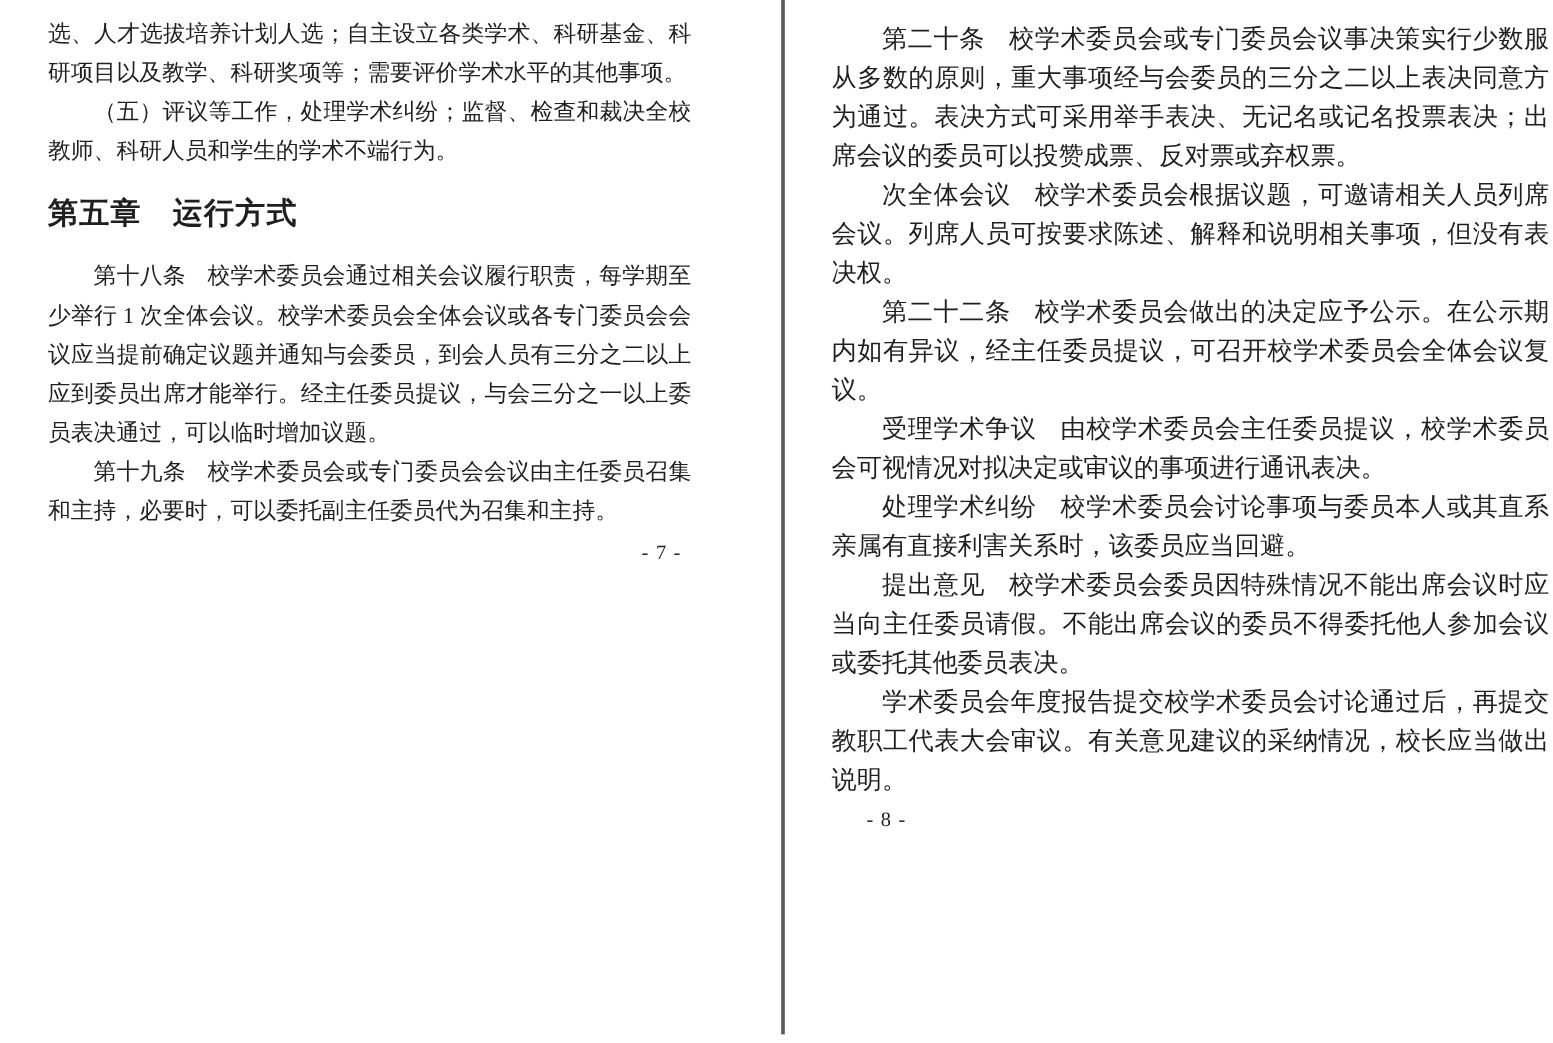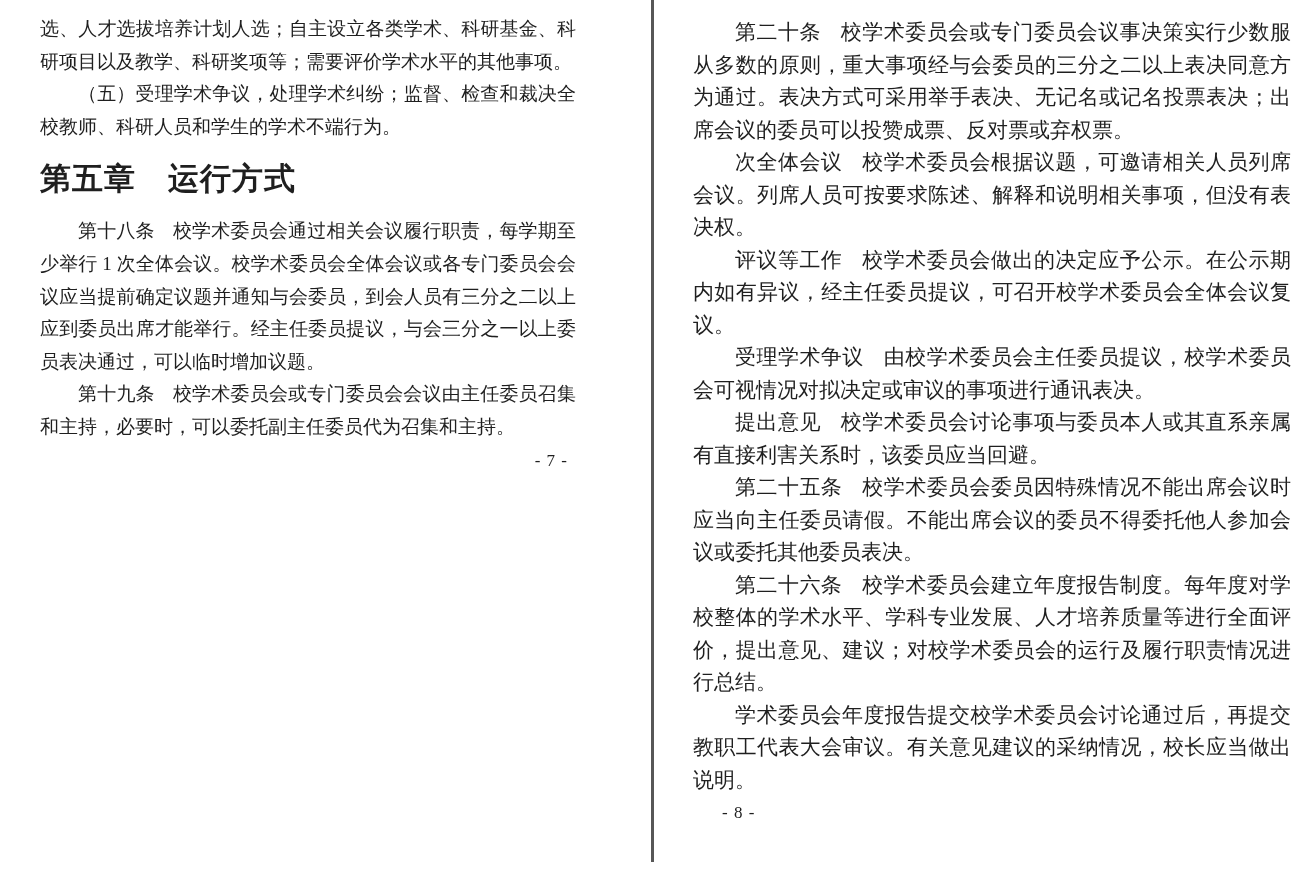--- a/index.html
+++ b/index.html
@@ -29,21 +29,21 @@
   .page p {
     margin: 0;
     text-align: justify;
     text-justify: inter-ideograph;
   }
   .page p.ind { text-indent: 2em; }
   b.art { font-weight: normal; margin-right: 0.95em; }
   .chapter {
     text-align: right;
     font-weight: bold;
-    font-size: 31px;
+    font-size: 25px;
     line-height: 34px;
     margin: 19px 0 19px 0 !important;
     text-indent: 0 !important;
     letter-spacing: 1px;
   }
   .pagenum {
     font-size: 17px;
     line-height: 22px;
     margin-top: 6px !important;
     letter-spacing: 1px;
@@ -51,30 +51,29 @@
   #page7 .pagenum { text-align: right !important; padding-right: 8px; }
   #page8 .pagenum { text-align: left !important; padding-left: 29px; }
 </style>
 </head>
 <body>
 
 <div class="divider"></div>
 
 <div class="page" id="page7">
   <p><span>选、人才选拔培养计划人选；自主设立各类学术、科研基金、科研项目以及教学、科研奖项等；需要评价学术水平的其他事项。</span></p>
-  <p class="ind"><span>（五）受理学术争议，处理学术纠纷；监督、检查和裁决全校教师、科研人员和学生的学术不端行为。</span></p>
+  <p class="ind"><span>（五）评议等工作，处理学术纠纷；监督、检查和裁决全校教师、科研人员和学生的学术不端行为。</span></p>
   <p class="chapter">第五章　运行方式</p>
   <p class="ind"><b class="art">第十八条</b><span>校学术委员会通过相关会议履行职责，每学期至少举行 1 次全体会议。校学术委员会全体会议或各专门委员会会议应当提前确定议题并通知与会委员，到会人员有三分之二以上应到委员出席才能举行。经主任委员提议，与会三分之一以上委员表决通过，可以临时增加议题。</span></p>
   <p class="ind"><b class="art">第十九条</b><span>校学术委员会或专门委员会会议由主任委员召集和主持，必要时，可以委托副主任委员代为召集和主持。</span></p>
   <p class="pagenum">- 7 -</p>
 </div>
 
 <div class="page" id="page8">
   <p class="ind"><b class="art">第二十条</b><span>校学术委员会或专门委员会议事决策实行少数服从多数的原则，重大事项经与会委员的三分之二以上表决同意方为通过。表决方式可采用举手表决、无记名或记名投票表决；出席会议的委员可以投赞成票、反对票或弃权票。</span></p>
   <p class="ind"><b class="art">次全体会议</b><span>校学术委员会根据议题，可邀请相关人员列席会议。列席人员可按要求陈述、解释和说明相关事项，但没有表决权。</span></p>
-  <p class="ind"><b class="art">评议等工作</b><span>校学术委员会做出的决定应予公示。在公示期内如有异议，经主任委员提议，可召开校学术委员会全体会议复议。</span></p>
+  <p class="ind"><b class="art">第二十二条</b><span>校学术委员会做出的决定应予公示。在公示期内如有异议，经主任委员提议，可召开校学术委员会全体会议复议。</span></p>
   <p class="ind"><b class="art">受理学术争议</b><span>由校学术委员会主任委员提议，校学术委员会可视情况对拟决定或审议的事项进行通讯表决。</span></p>
-  <p class="ind"><b class="art">提出意见</b><span>校学术委员会讨论事项与委员本人或其直系亲属有直接利害关系时，该委员应当回避。</span></p>
-  <p class="ind"><b class="art">第二十五条</b><span>校学术委员会委员因特殊情况不能出席会议时应当向主任委员请假。不能出席会议的委员不得委托他人参加会议或委托其他委员表决。</span></p>
-  <p class="ind"><b class="art">第二十六条</b><span>校学术委员会建立年度报告制度。每年度对学校整体的学术水平、学科专业发展、人才培养质量等进行全面评价，提出意见、建议；对校学术委员会的运行及履行职责情况进行总结。</span></p>
+  <p class="ind"><b class="art">处理学术纠纷</b><span>校学术委员会讨论事项与委员本人或其直系亲属有直接利害关系时，该委员应当回避。</span></p>
+  <p class="ind"><b class="art">提出意见</b><span>校学术委员会委员因特殊情况不能出席会议时应当向主任委员请假。不能出席会议的委员不得委托他人参加会议或委托其他委员表决。</span></p>
   <p class="ind"><span>学术委员会年度报告提交校学术委员会讨论通过后，再提交教职工代表大会审议。有关意见建议的采纳情况，校长应当做出说明。</span></p>
   <p class="pagenum">- 8 -</p>
 </div>
 
 </body></html>

